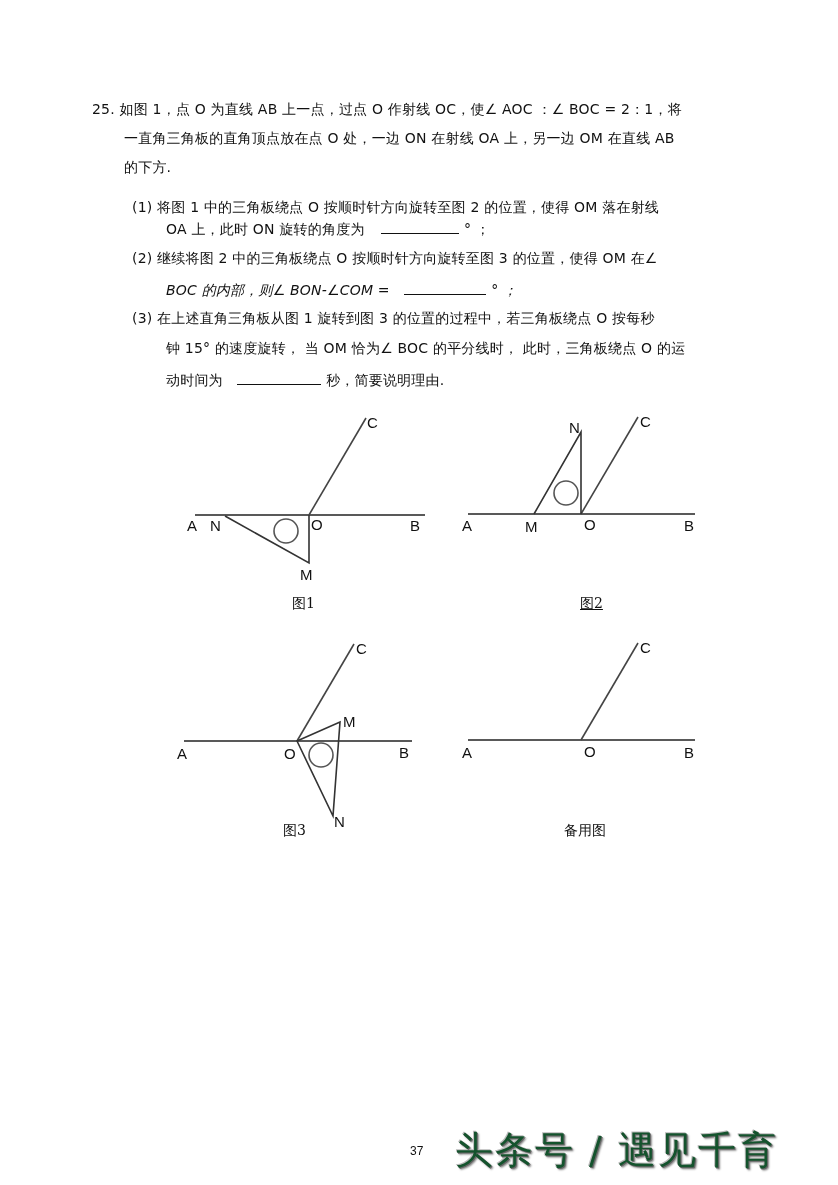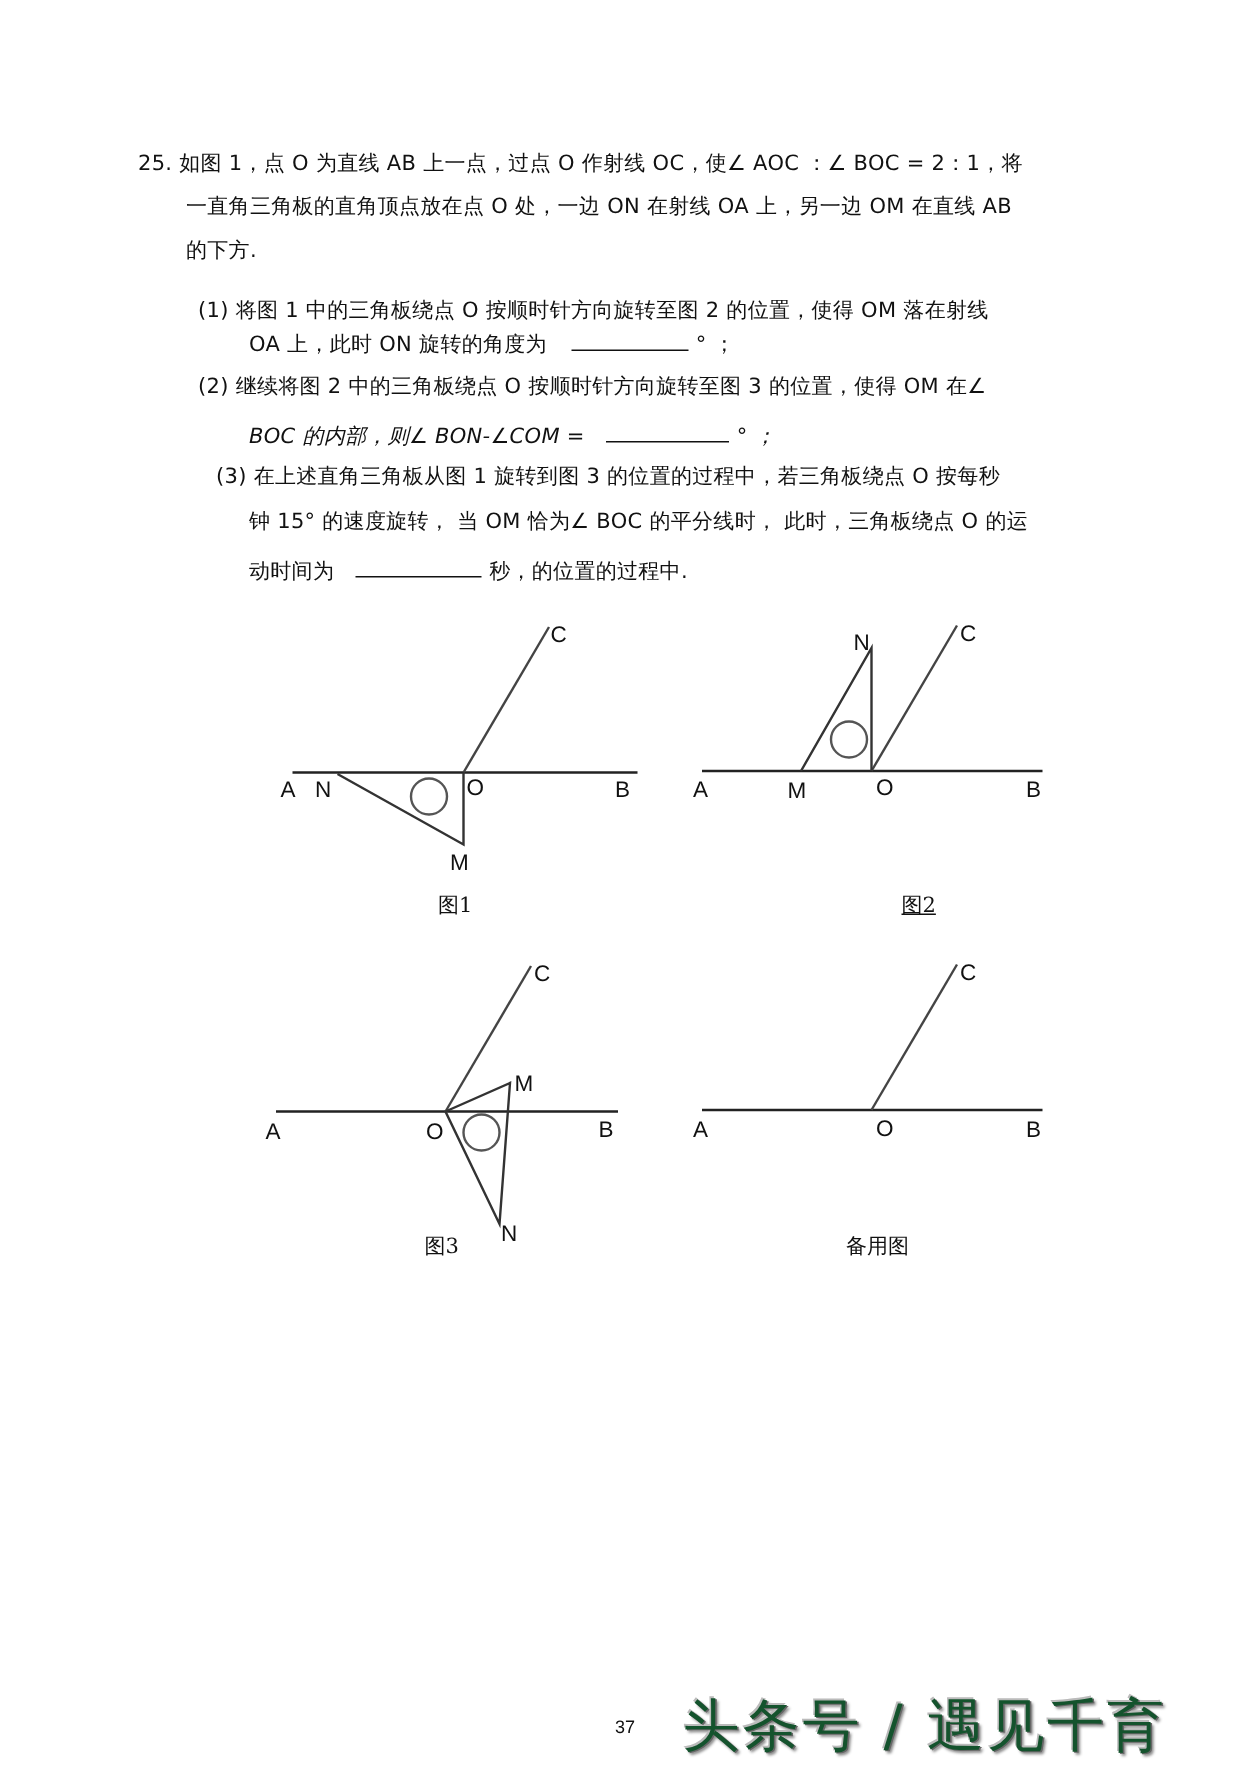--- a/index.html
+++ b/index.html
@@ -38,29 +38,29 @@
 <div class="line" style="left:132px; top:249px;">
   <span>(2)</span>
   <span>继续将图   2 中的三角板绕点    O 按顺时针方向旋转至图     3 的位置，使得   OM 在∠</span>
 </div>
 <div class="line" style="left:166px; top:280px;font-style:italic;">
   <span>BOC 的内部，则∠  BON-∠COM  =</span>
   <span class="blank" style="width:82px; margin-left:10px;"></span>
   <span>° ；</span>
 </div>
 
-<div class="line" style="left:144px; top:309px;text-align:right;">
+<div class="line" style="left:132px; top:309px;text-align:right;">
   <span>(3)</span>
   <span>在上述直角三角板从图     1 旋转到图  3 的位置的过程中，若三角板绕点      O 按每秒</span>
 </div>
 <div class="line" style="left:166px; top:339px;text-align:right;">钟 15° 的速度旋转，  当 OM 恰为∠ BOC 的平分线时，  此时，三角板绕点  O 的运</div>
 <div class="line" style="left:166px; top:370px;">
   <span>动时间为</span>
   <span class="blank" style="width:84px; margin-left:10px;"></span>
-  <span>秒，的位置的过程中.</span>
+  <span>秒，简要说明理由.</span>
 </div>
 
 <svg class="fig" width="838" height="1185">
 
   <g stroke="#222" stroke-width="1.6" fill="none">
     <line x1="195" y1="515" x2="425" y2="515"></line>
     <line x1="309" y1="515" x2="366" y2="418" stroke="#444"></line>
     <polyline points="225,516 309,563 309,515" stroke="#333"></polyline>
     <circle cx="286" cy="531" r="12" stroke="#555"></circle>
   </g>
@@ -101,18 +101,18 @@
     <line x1="468" y1="740" x2="695" y2="740"></line>
     <line x1="581" y1="740" x2="638" y2="643" stroke="#444"></line>
   </g>
   <text class="lbl" x="462" y="758">A</text>
   <text class="lbl" x="584" y="757">O</text>
   <text class="lbl" x="684" y="758">B</text>
   <text class="lbl" x="640" y="653">C</text>
 </svg>
 
 <div class="cap" style="left:292px; top:595px;">图1</div>
-<div class="cap" style="left:601px; top:595px;text-decoration:underline;">图2</div>
+<div class="cap" style="left:580px; top:595px;text-decoration:underline;">图2</div>
 <div class="cap" style="left:283px; top:822px;">图3</div>
 <div class="cap" style="left:564px; top:822px;">备用图</div>
 
 <div class="pageno">37</div>
 <div class="wm">头条号 / 遇见千育</div>
 
 </body></html>

